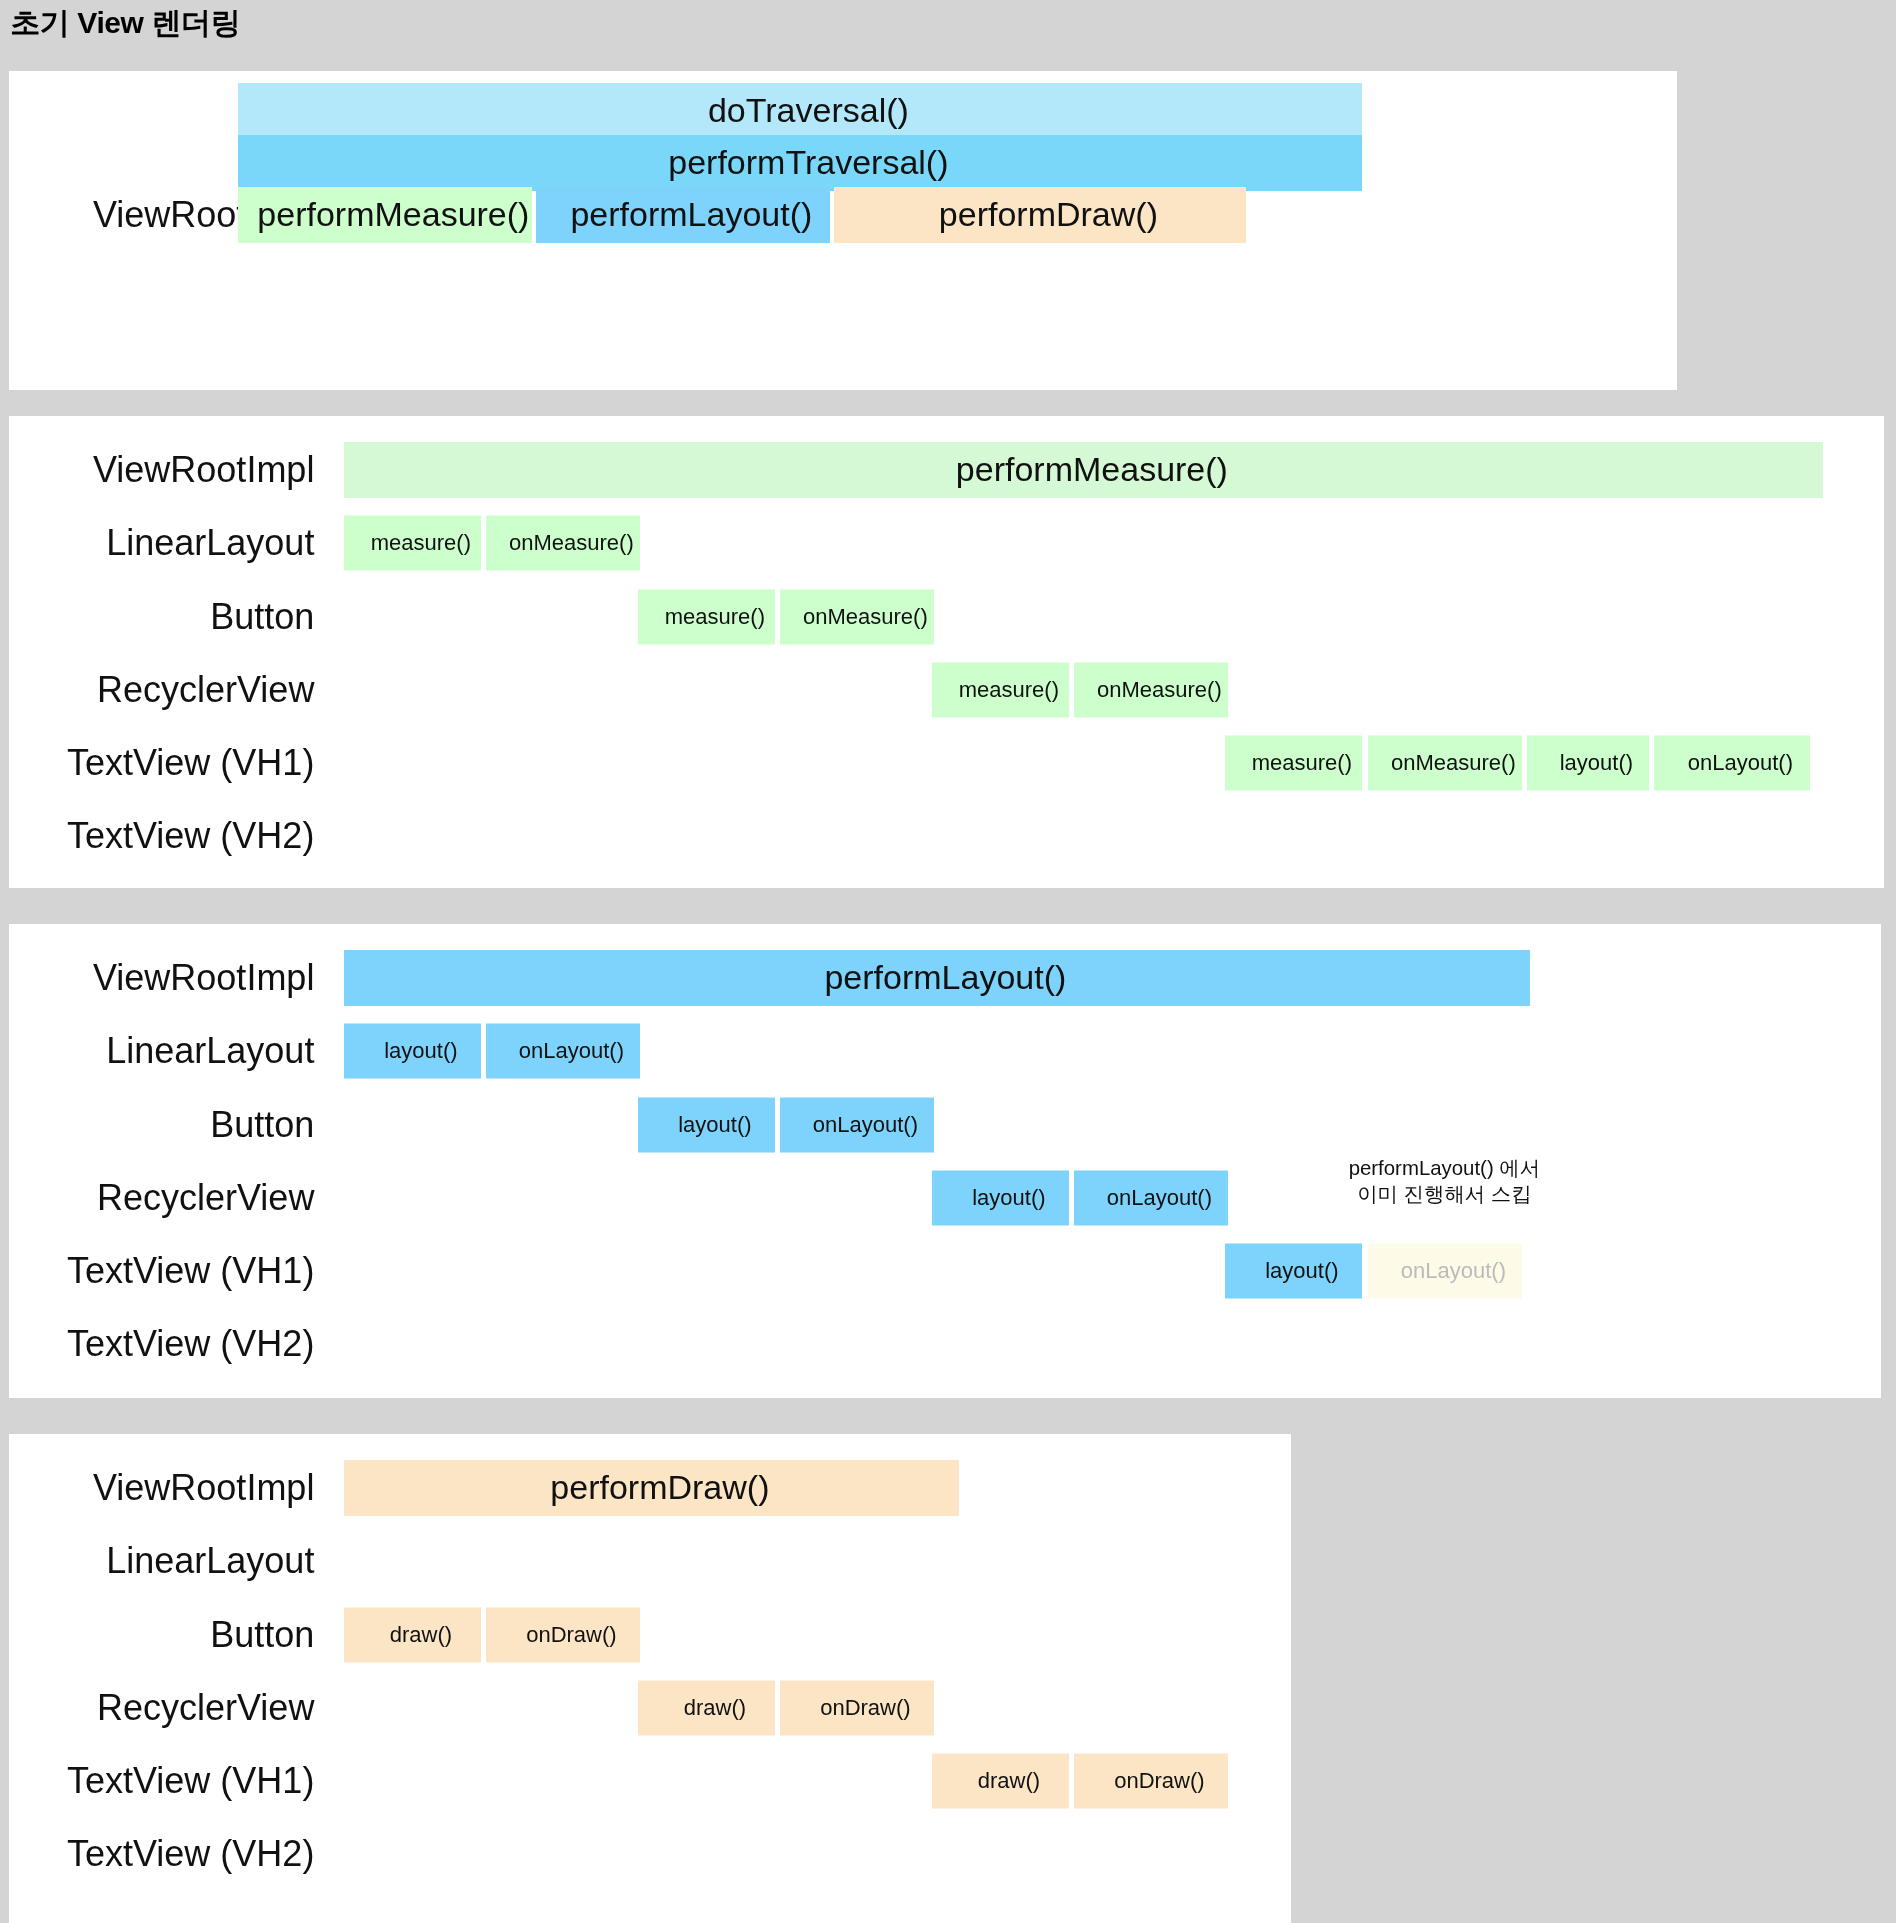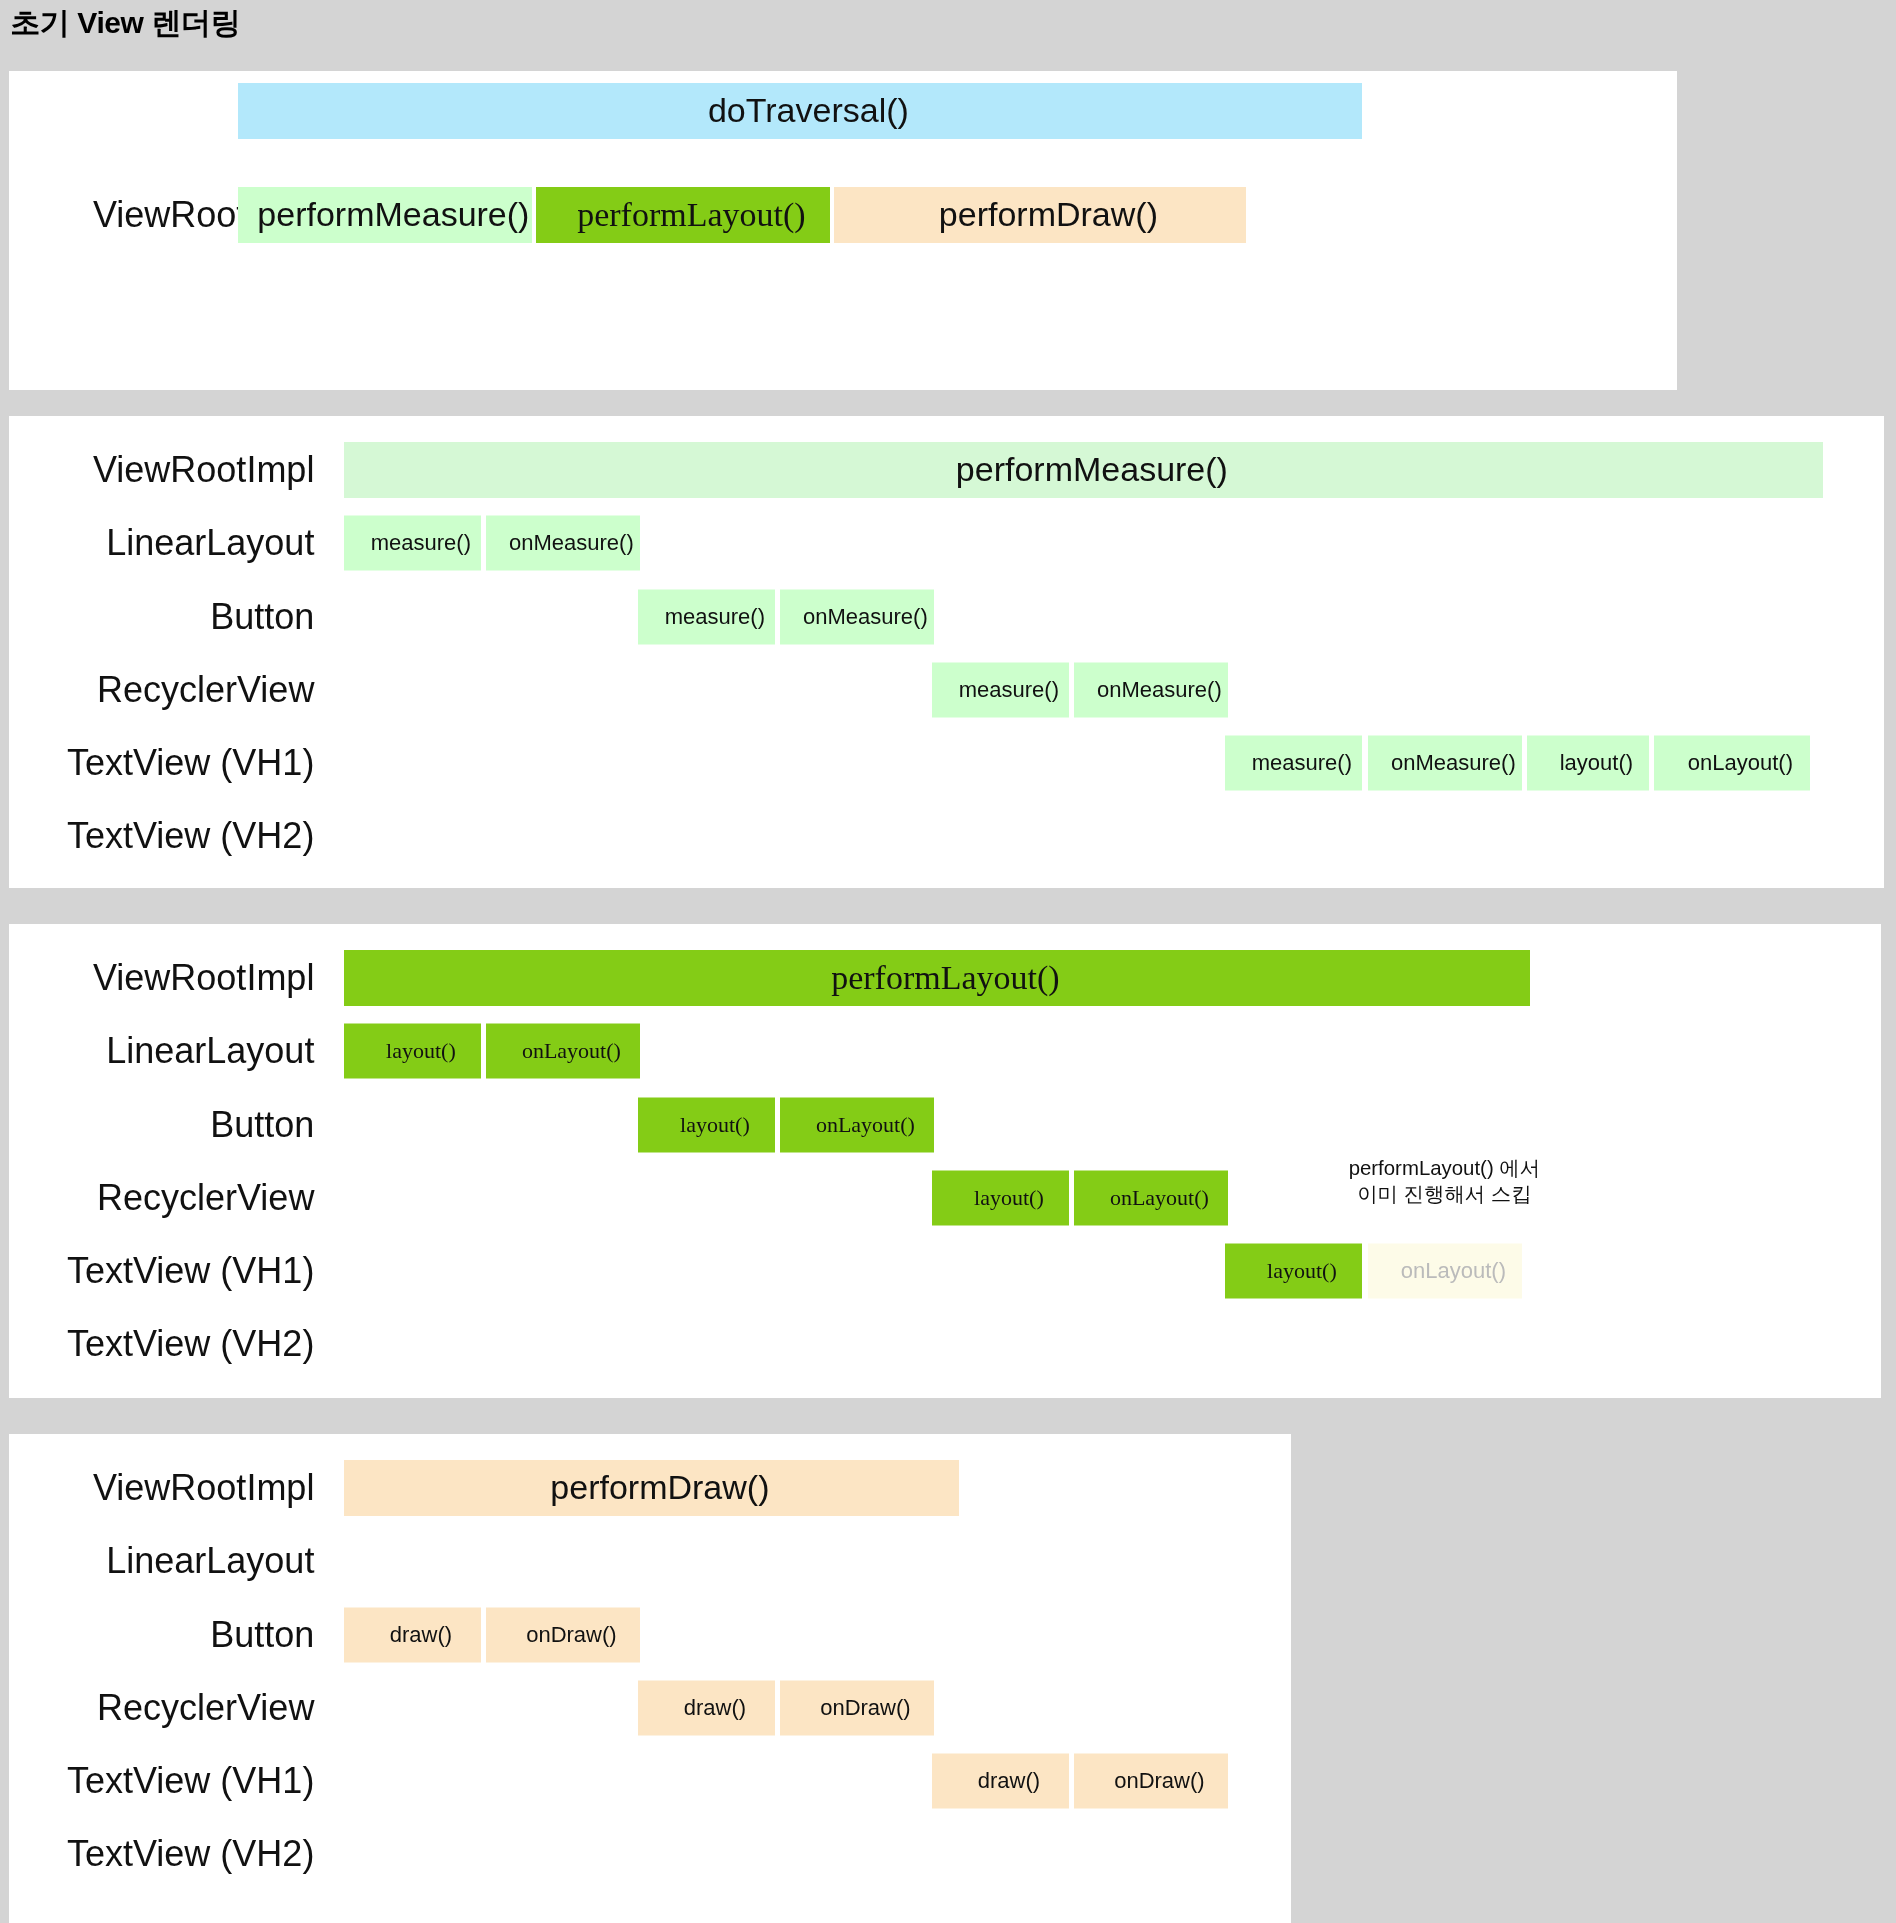--- a/index.html
+++ b/index.html
@@ -70,21 +70,21 @@
     white-space: nowrap;
     overflow: hidden;
     padding-left: 16px;
   }
   .bar.big    { height: 56px; font-size: 34px; }
   .bar.small  { height: 55px; font-size: 22px; }
 
   .c-blue-light { background: #b3e8fb; }
   .c-blue       { background: #79d7fa; }
   .c-green      { background: #ccffcc; }
-  .c-yellow     { background: #84cc16; font-family: Liberation Serif, serif; }
+  .c-yellow     { background: #7dd3fc; }
   .c-orange     { background: #fce5c4; }
   .c-green-pale { background: #d5f8d5; }
   .c-skip       { background: #fdfbe8; color: #bbbbbb; }
 
   
   .annotation {
     position: absolute;
     font-size: 20.4px;
     line-height: 1.25;
     text-align: center;
@@ -96,20 +96,23 @@
 <body>
 
 <div class="page-title">초기 View 렌더링</div>
 
 <div class="panel" id="panel-0">
 
   <div class="row" style="top:3.4px;">
     <div class="bar big c-blue-light" style="left:229px;width:1124px;">doTraversal()</div>
   </div>
 
+  <div class="row" style="top:55px;">
+    <div class="bar big c-blue" style="left:229px;width:1124px;">performTraversal()</div>
+  </div>
 
   <div class="row" style="top:107px;">
     <div class="row-label">ViewRootImpl</div>
     <div class="bar big c-green" style="left:229px;width:294px;">performMeasure()</div>
     <div class="bar big c-yellow" style="left:527px;width:294px;">performLayout()</div>
     <div class="bar big c-orange" style="left:825px;width:412px;">performDraw()</div>
   </div>
 
 </div>
 

